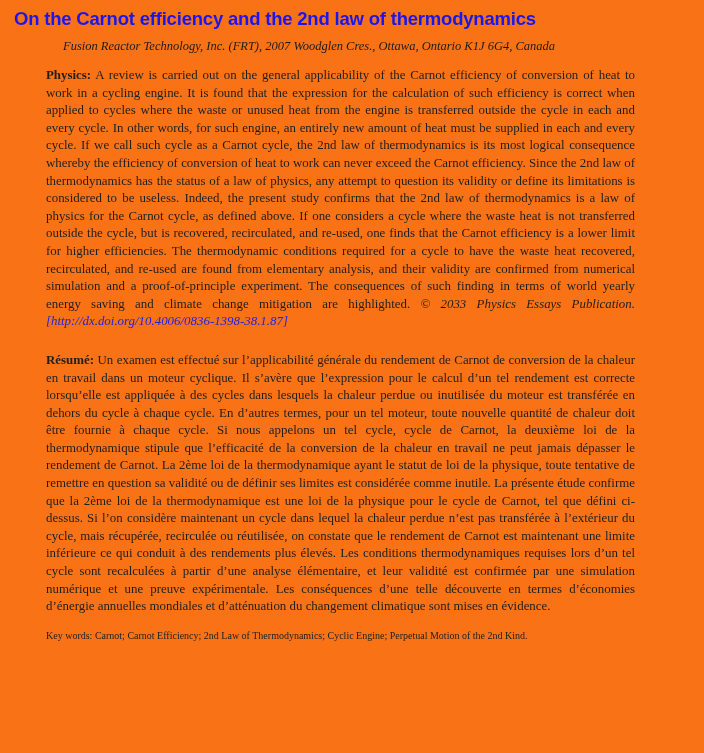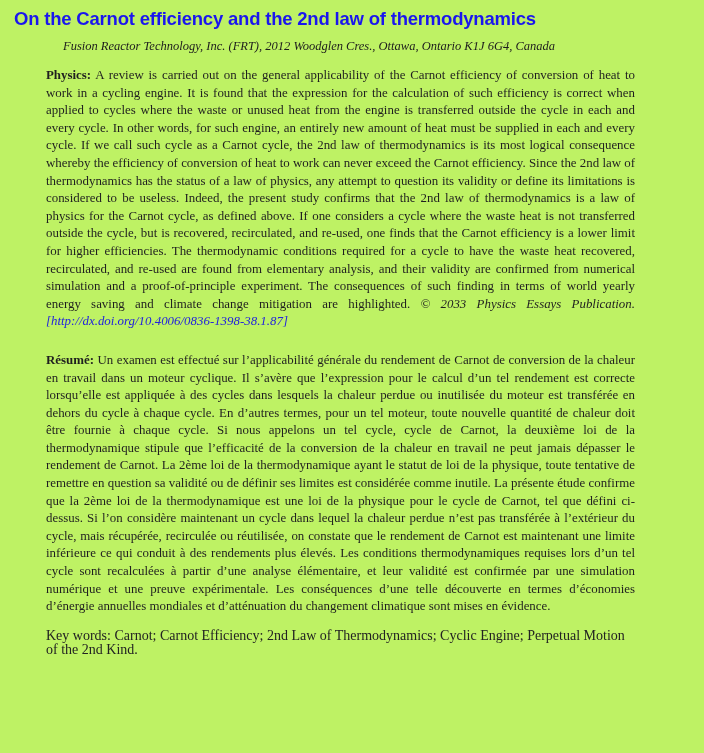--- a/index.html
+++ b/index.html
@@ -4,21 +4,21 @@
 <style>
   html, body {
     margin: 0;
     padding: 0;
     background: #ffffff;
   }
   .page {
     position: relative;
     width: 704px;
     height: 753px;
-    background: #bef264;
+    background: #f97316;
     overflow: hidden;
     box-sizing: border-box;
     padding: 8px 69px 0 46px;
     font-family: "Liberation Serif", "DejaVu Serif", serif;
     color: #1f1f1f;
   }
   .paper-title {
     margin: 0 0 0 -32px;
     font-family: "Liberation Sans", "DejaVu Sans", sans-serif;
     font-weight: bold;
@@ -69,34 +69,34 @@
   .resume-par  { margin-top: 21px; }
   .par-label { font-weight: bold; }
   .copyright { font-style: italic; }
   .doi-link {
     color: #2222dd;
     cursor: pointer;
     font-style: italic;
   }
   .keywords {
     margin-top: 13px;
-    font-size: 14px;
+    font-size: 10px;
     line-height: 14px;
     color: #222222;
   }
 </style>
 </head>
 <body>
 
 <div class="page">
 
   <h1 class="paper-title">On the Carnot efficiency and the 2nd law of thermodynamics</h1>
 
   <div class="author-block">
-    <div class="affiliation">Fusion Reactor Technology, Inc. (FRT), 2012 Woodglen Cres., Ottawa, Ontario K1J 6G4, Canada</div>
+    <div class="affiliation">Fusion Reactor Technology, Inc. (FRT), 2007 Woodglen Cres., Ottawa, Ontario K1J 6G4, Canada</div>
   </div>
 
 
   <p class="abstract-par">
     <span class="par-label">Physics:</span>
     <span>A review is carried out on the general applicability of the Carnot efficiency of conversion of heat to work in a cycling engine. It is found that the expression for the calculation of such efficiency is correct when applied to cycles where the waste or unused heat from the engine is transferred outside the cycle in each and every cycle. In other words, for such engine, an entirely new amount of heat must be supplied in each and every cycle. If we call such cycle as a Carnot cycle, the 2nd law of thermodynamics is its most logical consequence whereby the efficiency of conversion of heat to work can never exceed the Carnot efficiency. Since the 2nd law of thermodynamics has the status of a law of physics, any attempt to question its validity or define its limitations is considered to be useless. Indeed, the present study confirms that the 2nd law of thermodynamics is a law of physics for the Carnot cycle, as defined above. If one considers a cycle where the waste heat is not transferred outside the cycle, but is recovered, recirculated, and re-used, one finds that the Carnot efficiency is a lower limit for higher efficiencies. The thermodynamic conditions required for a cycle to have the waste heat recovered, recirculated, and re-used are found from elementary analysis, and their validity are confirmed from numerical simulation and a proof-of-principle experiment. The consequences of such finding in terms of world yearly energy saving and climate change mitigation are highlighted.</span>
     <span class="copyright">© 2033 Physics Essays Publication.</span>
     <span class="doi-link">[http://dx.doi.org/10.4006/0836-1398-38.1.87]</span>
   </p>
 

